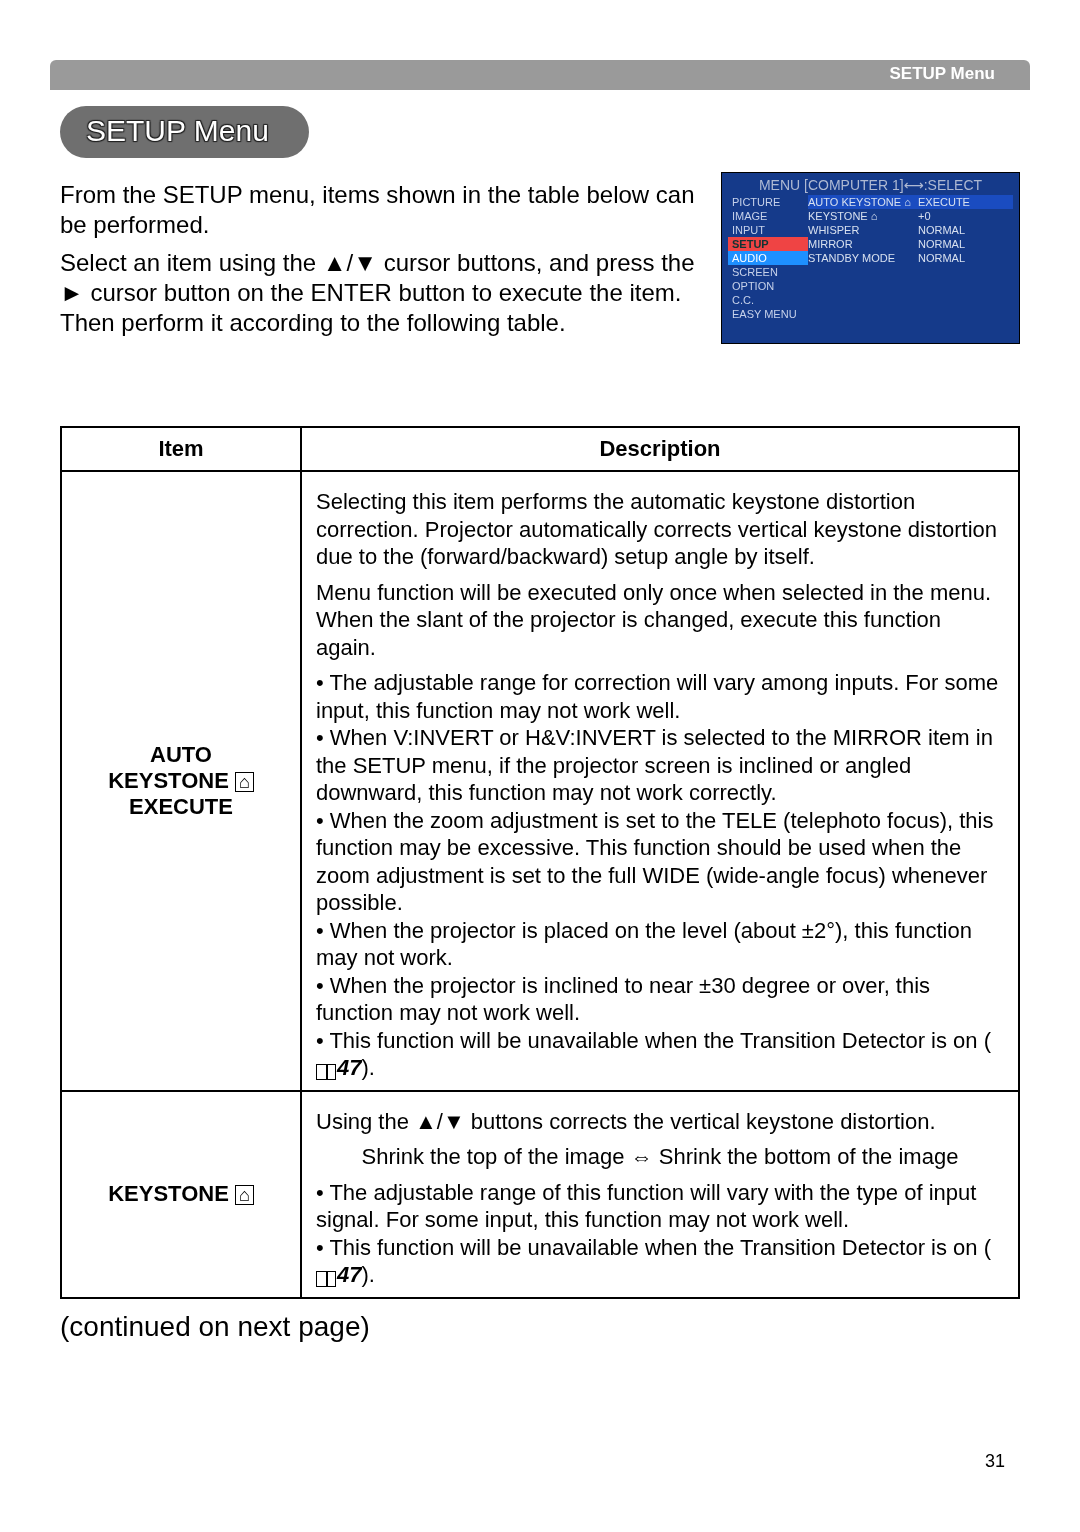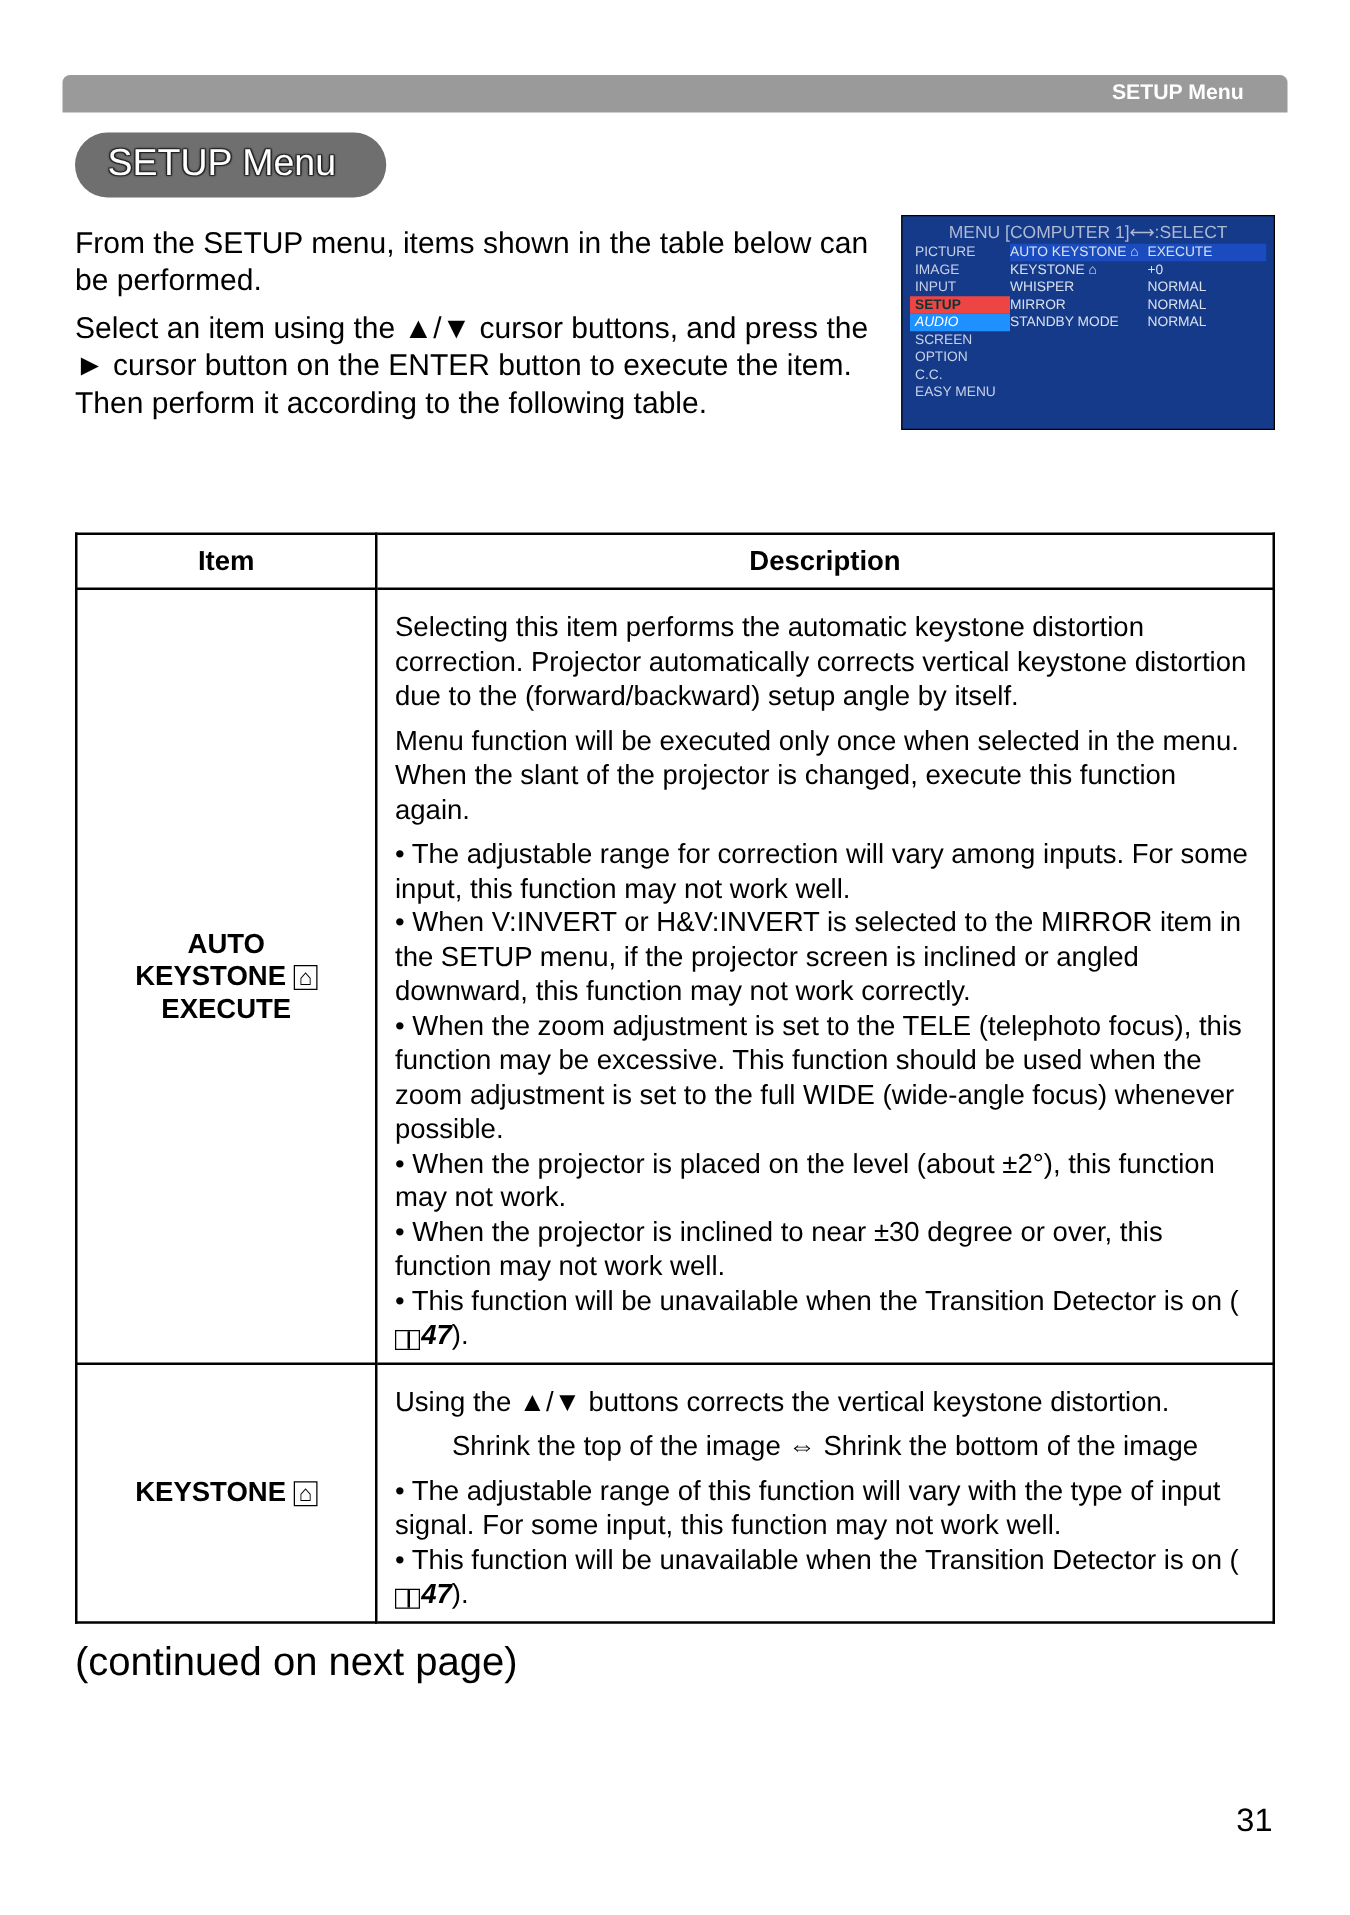--- a/index.html
+++ b/index.html
@@ -92,21 +92,20 @@
     color: #c6d1ea;
   }
   .ms-left .sel-setup {
     background: #ef4444;
     color: #133;
     font-weight: bold;
   }
   .ms-left .sel-audio {
     background: #1e90ff;
     color: #fff;
-    font-style: italic;
   }
   .highlight-row { background: #1a4cc0; }
 
   table.main {
     border-collapse: collapse;
     width: 100%;
     margin-top: 80px;
     font-size: 22px;
   }
   table.main th, table.main td {
@@ -146,27 +145,27 @@
     content: "";
     position: absolute;
     left: 50%;
     top: 0;
     bottom: 0;
     width: 1.5px;
     background: #000;
   }
   .continued {
     margin-top: 12px;
-    font-size: 32px;
+    font-size: 28px;
   }
   .page-num {
     position: absolute;
-    right: 62px;
+    right: 75px;
     bottom: 60px;
-    font-size: 26px;
+    font-size: 18px;
   }
   .center { text-align: center; }
 </style>
 </head>
 <body>
 
 <div class="top-bar">
   <span class="top-bar-label">SETUP Menu</span>
 </div>
 

